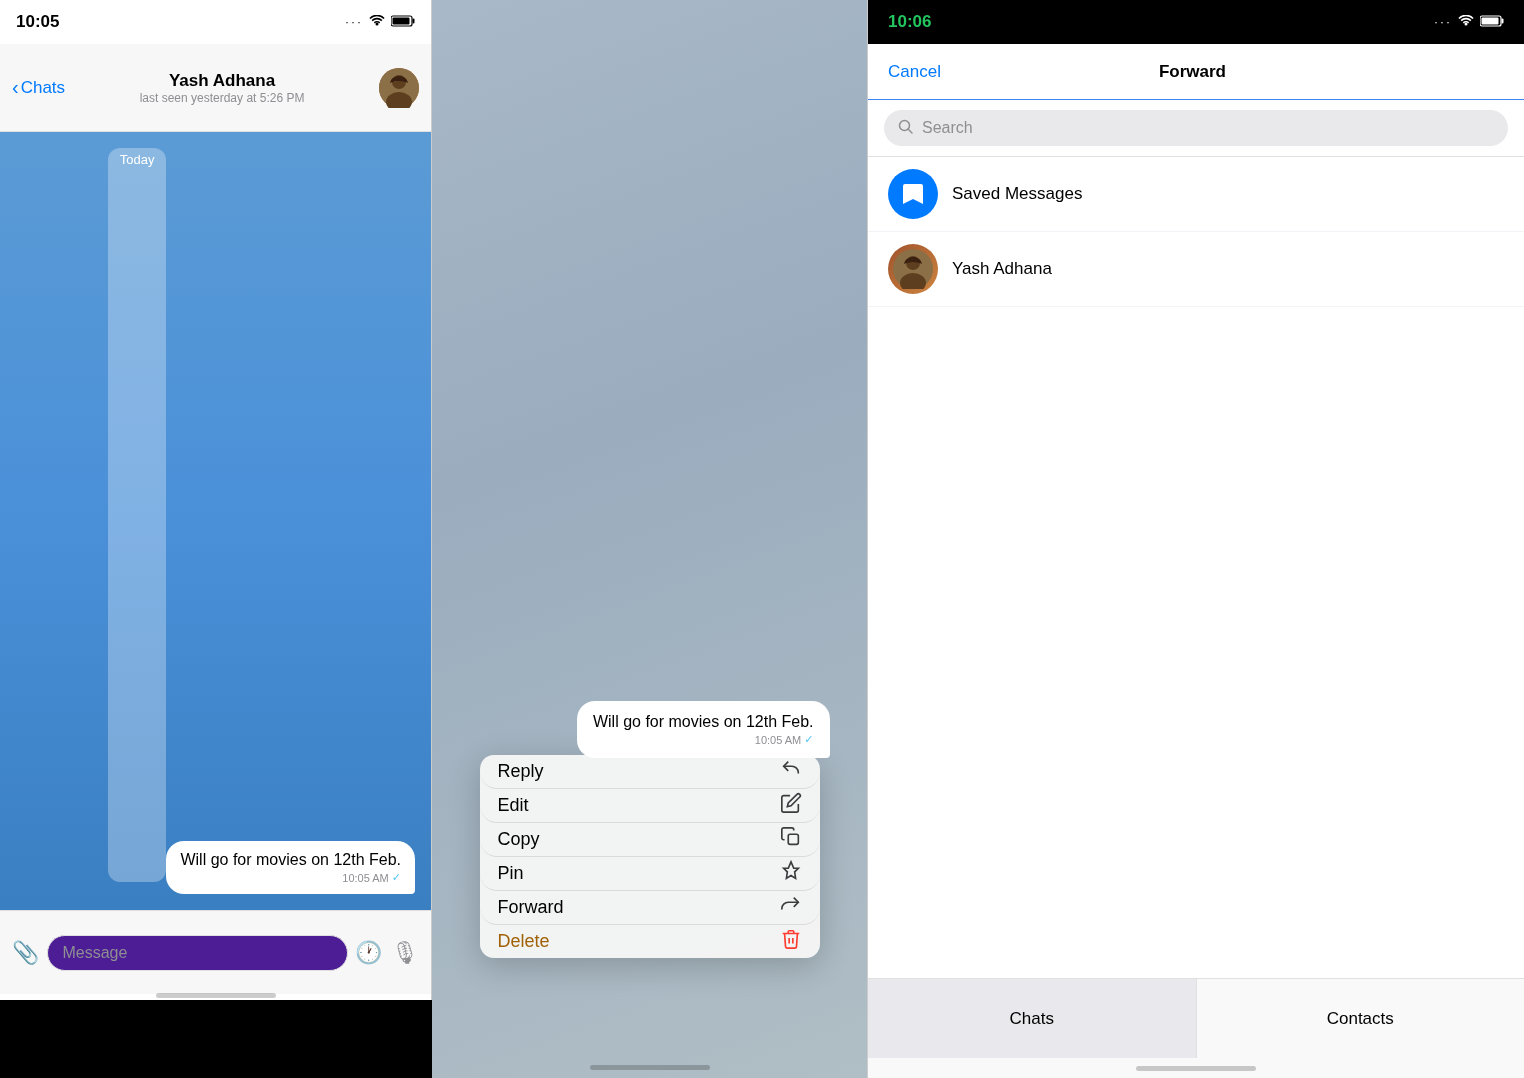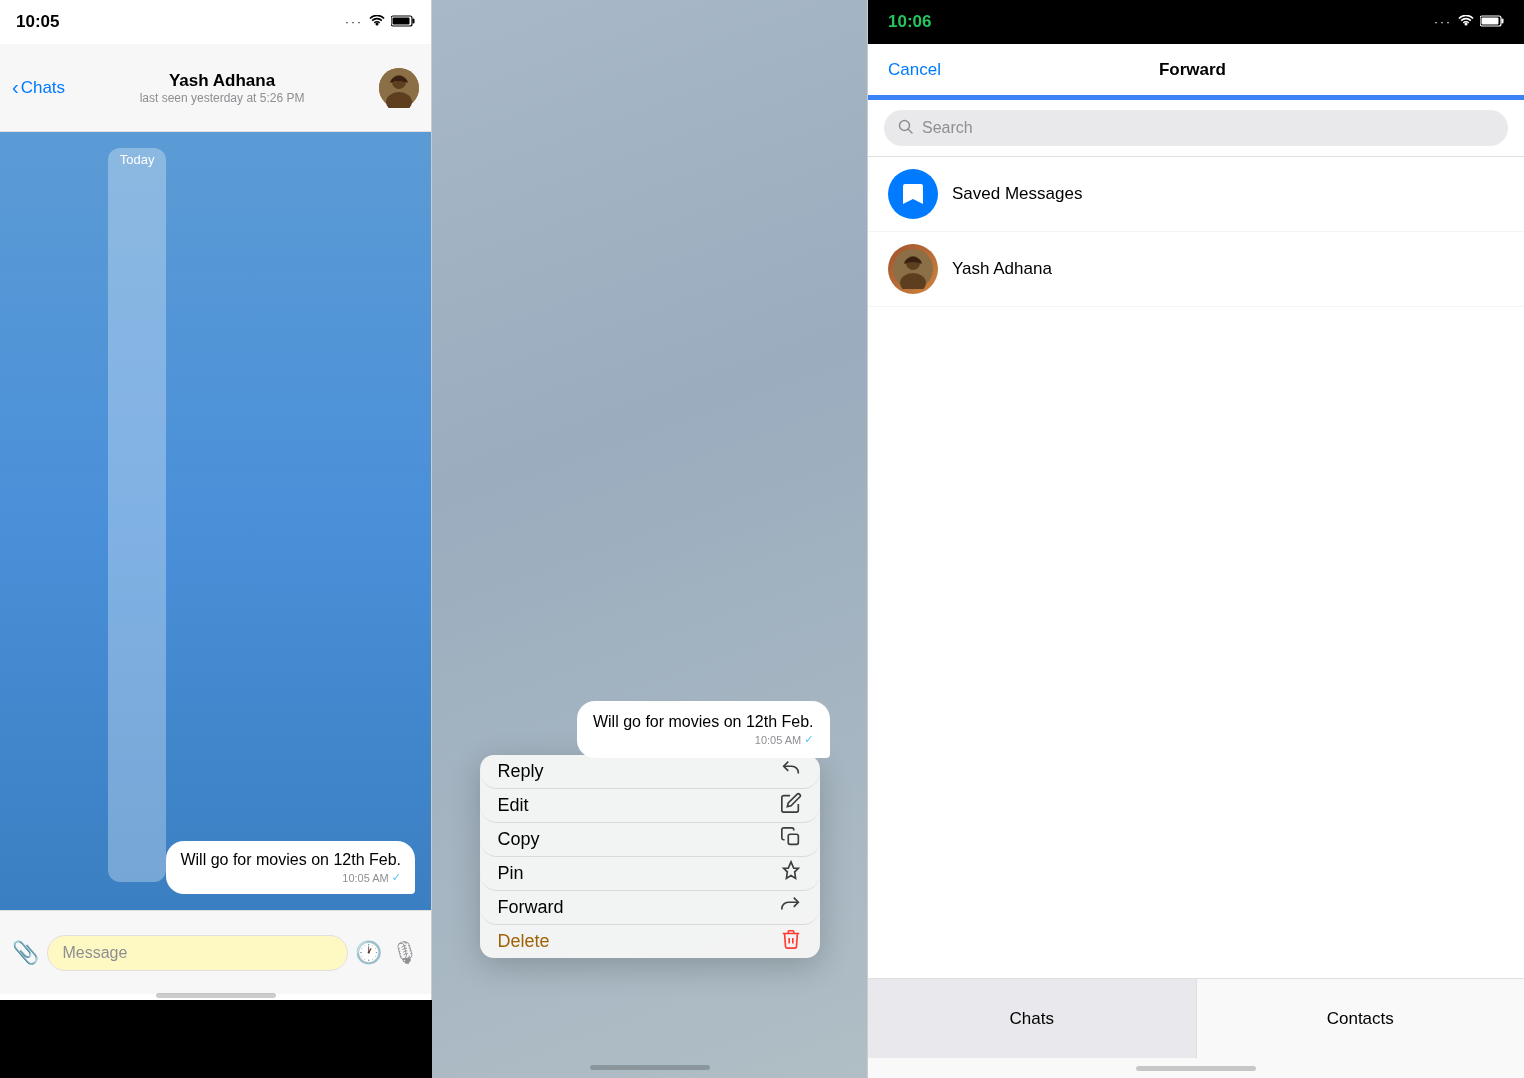--- a/index.html
+++ b/index.html
@@ -147,21 +147,21 @@
     .input-icon {
       font-size: 22px;
       color: #8e8e93;
       cursor: pointer;
     }
     .message-input {
       flex: 1;
       height: 36px;
       border-radius: 18px;
       border: 1px solid #e0e0e0;
-      background: #fef9c3;
+      background: #4c1d95;
       padding: 0 14px;
       font-size: 16px;
       color: #8e8e93;
       display: flex;
       align-items: center;
     }
     .home-indicator {
       height: 6px;
       display: flex;
       justify-content: center;
@@ -294,21 +294,21 @@
       color: #fff;
     }
 
     .forward-header {
       height: 56px;
       background: #fff;
       display: flex;
       align-items: center;
       justify-content: space-between;
       padding: 0 20px;
-      border-bottom: 5px solid #3b82f6;
+      border-bottom: 1px solid #3b82f6;
     }
     .forward-cancel {
       color: #007aff;
       font-size: 17px;
       cursor: pointer;
     }
     .forward-title {
       font-size: 17px;
       font-weight: 600;
       color: #000;

